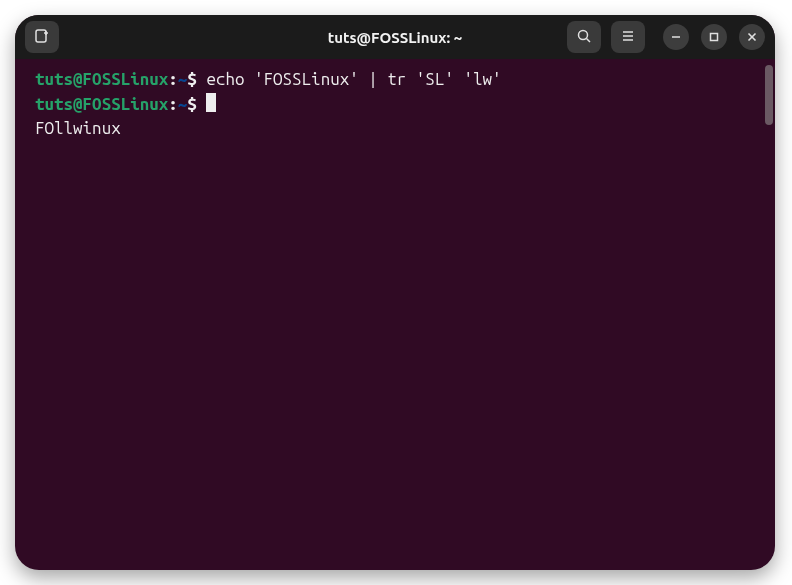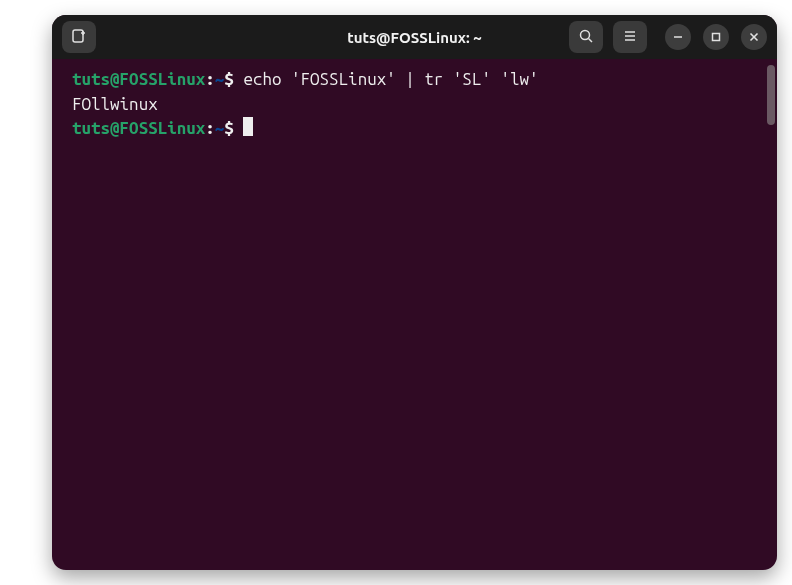--- a/index.html
+++ b/index.html
@@ -12,26 +12,25 @@
       font-family: 'Ubuntu Mono', 'DejaVu Sans Mono', monospace;
       display: flex;
       align-items: flex-start;
       justify-content: flex-start;
       padding: 15px;
     }
     .terminal-window {
       width: 760px;
       height: 555px;
       background: #300a24;
-      border-radius: 14px;
+      border-radius: 24px;
       overflow: hidden;
       box-shadow: 0 8px 20px rgba(0,0,0,0.35);
       display: flex;
       flex-direction: column;
-      margin-left: 37px;
     }
     .titlebar {
       height: 44px;
       background: #1b1b1b;
       display: flex;
       align-items: center;
       padding: 0 10px;
       gap: 8px;
       position: relative;
     }
@@ -194,17 +193,17 @@
               <line x1="9.5" y1="2.5" x2="2.5" y2="9.5" stroke="#e0e0e0" stroke-width="1.6"></line>
             </svg>
           </span>
         </div>
       </div>
     </div>
   </div>
 
   <div class="terminal-body">
     <div class="terminal-line"><span class="prompt-user">tuts@FOSSLinux</span><span class="prompt-colon">:</span><span class="prompt-path">~</span><span class="prompt-dollar">$ </span><span class="command-text">echo 'FOSSLinux' | tr 'SL' 'lw'</span></div>
+    <div class="terminal-line"><span class="prompt-user">tuts@FOSSLinux</span><span class="prompt-colon">:</span><span class="prompt-path">~</span><span class="prompt-dollar">$ </span><span class="cursor-block"></span></div>
     <div class="terminal-line output-text">FOllwinux</div>
-    <div class="terminal-line"><span class="prompt-user">tuts@FOSSLinux</span><span class="prompt-colon">:</span><span class="prompt-path">~</span><span class="prompt-dollar">$ </span><span class="cursor-block"></span></div>
     <div class="scrollbar"></div>
   </div>
 </div>
 
 </body></html>

